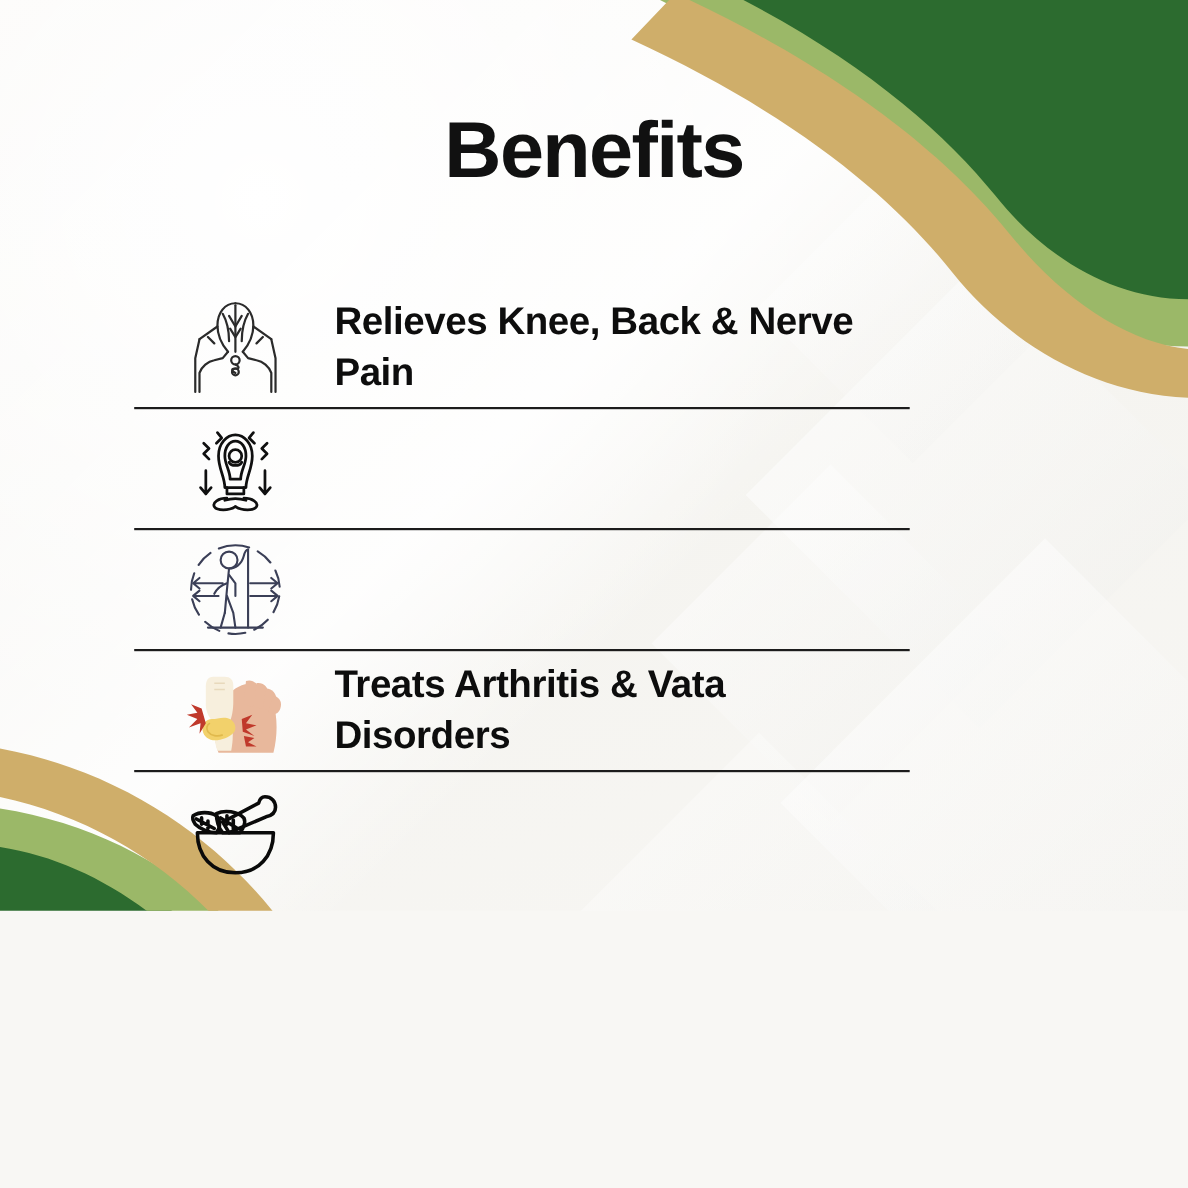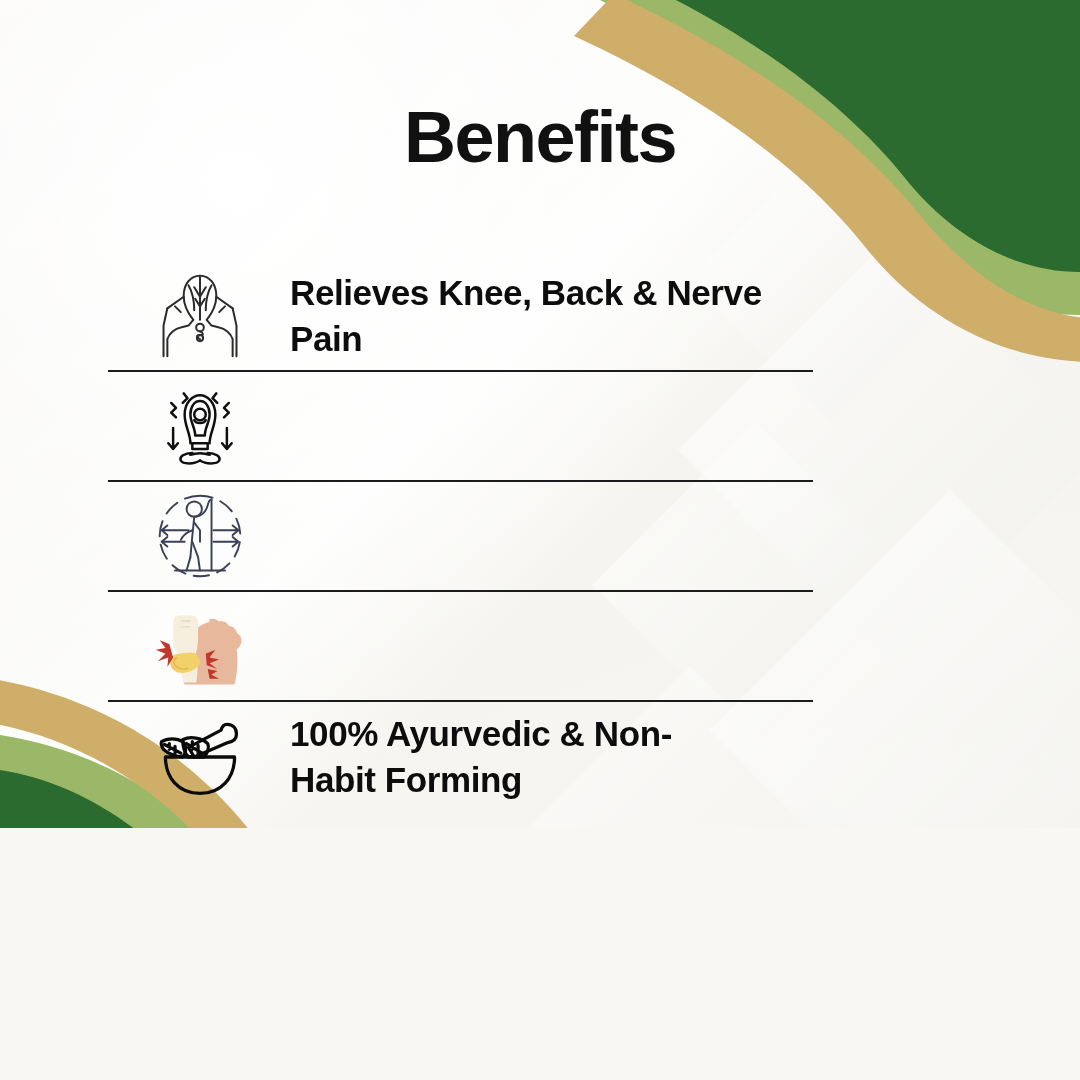--- a/index.html
+++ b/index.html
@@ -64,21 +64,21 @@
     font-weight: 700;
     letter-spacing: -1.5px;
     color: #111111;
     font-family: "Liberation Sans", sans-serif;
   }
 
   
   .benefits {
     position: absolute;
     top: 262px;
-    left: 108px;
+    left: 122px;
     width: 836px;
   }
   .benefit-row {
     display: flex;
     align-items: center;
     min-height: 110px;
     box-sizing: border-box;
   }
   .benefit-row.divided {
     border-bottom: 2px solid #1c1c1c;
@@ -225,31 +225,30 @@
             <path d="M28 58 C22 58 18 63 19 69 C20 75 26 79 33 78 C40 77 46 74 49 70 C52 65 48 58 42 57 C37 56 32 58 28 58 Z" fill="#f2d16b"></path>
             <path d="M26 62 C23 63 22 67 24 70 C27 74 33 75 38 73" fill="none" stroke="#e0b94c" stroke-width="1.6"></path>
           </g>
           <g fill="#c0392b">
             <path d="M18 48 L8 44 L14 52 L4 54 L14 58 L6 66 L17 62 L16 72 L22 62 Z"></path>
             <path d="M56 58 L66 54 L60 62 L70 64 L60 68 L68 74 L57 70"></path>
             <path d="M58 74 L68 76 L62 80 L70 84 L60 84"></path>
           </g>
         </svg>
       </div>
+      <div class="benefit-text">Treats Arthritis &amp; Vata Disorders</div>
     </div>
 
     <div class="benefit-row">
       <div class="icon-box">
         <svg width="96" height="96" viewBox="0 0 100 100" fill="none" stroke="#0a0a0a" stroke-width="3.4" stroke-linecap="round" stroke-linejoin="round">
           <path d="M14 50 L86 50 C86 72 72 88 50 88 C28 88 14 72 14 50 Z"></path>
           <path d="M78 16 C84 16 88 20 88 26 C88 31 84 34 79 35 L44 50 L38 40 L72 22 C73 18 75 16 78 16 Z"></path>
           <path d="M10 34 C16 30 26 30 32 34 C36 38 36 46 32 50 C25 50 16 46 12 42 C10 39 9 36 10 34 Z"></path>
           <path d="M13 37 L30 46 M18 36 L18 42 M24 39 L24 46"></path>
           <path d="M32 32 C40 28 52 30 58 36 C60 40 58 46 54 50 L38 50 C34 46 32 38 32 32 Z"></path>
           <path d="M36 36 L52 46 M42 34 L42 42 M48 38 L48 46"></path>
         </svg>
       </div>
-      <div class="benefit-text">100% Ayurvedic &amp; Non-
-Habit Forming</div>
     </div>
 
   </div>
 </div>
 
 </body></html>

